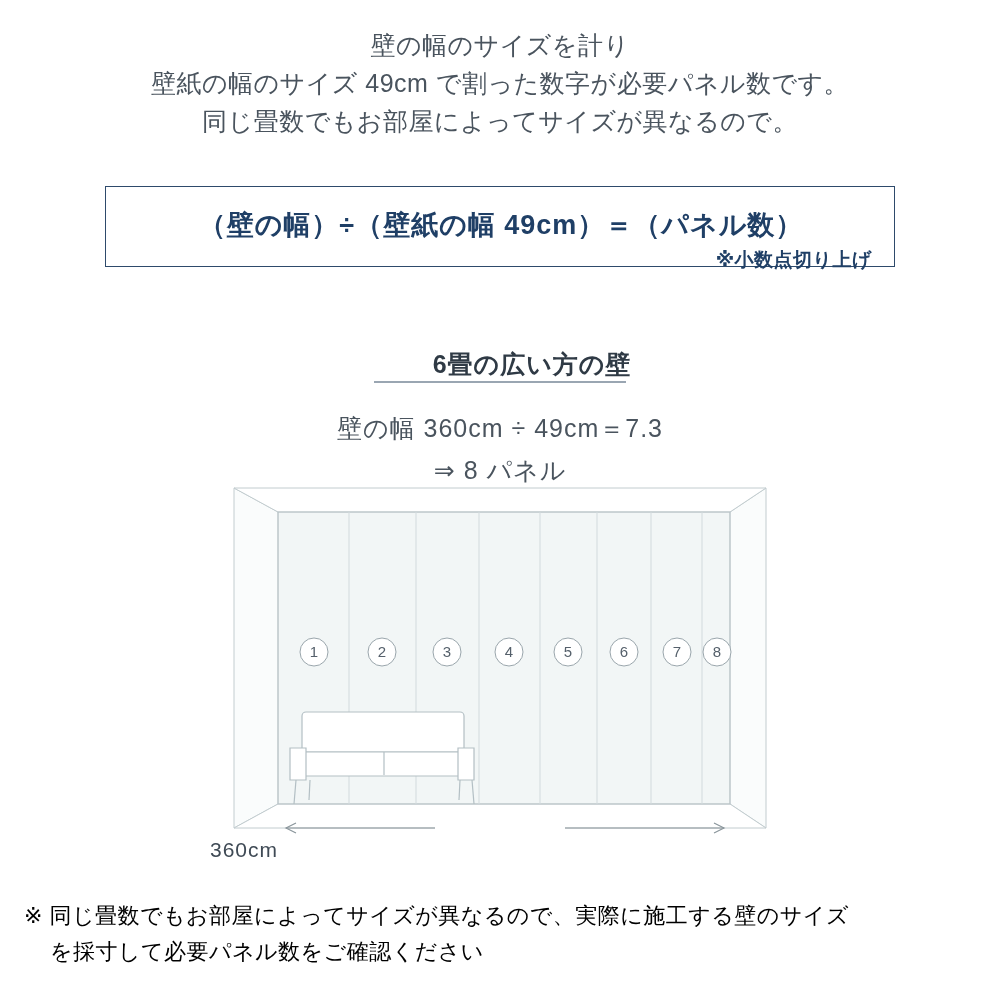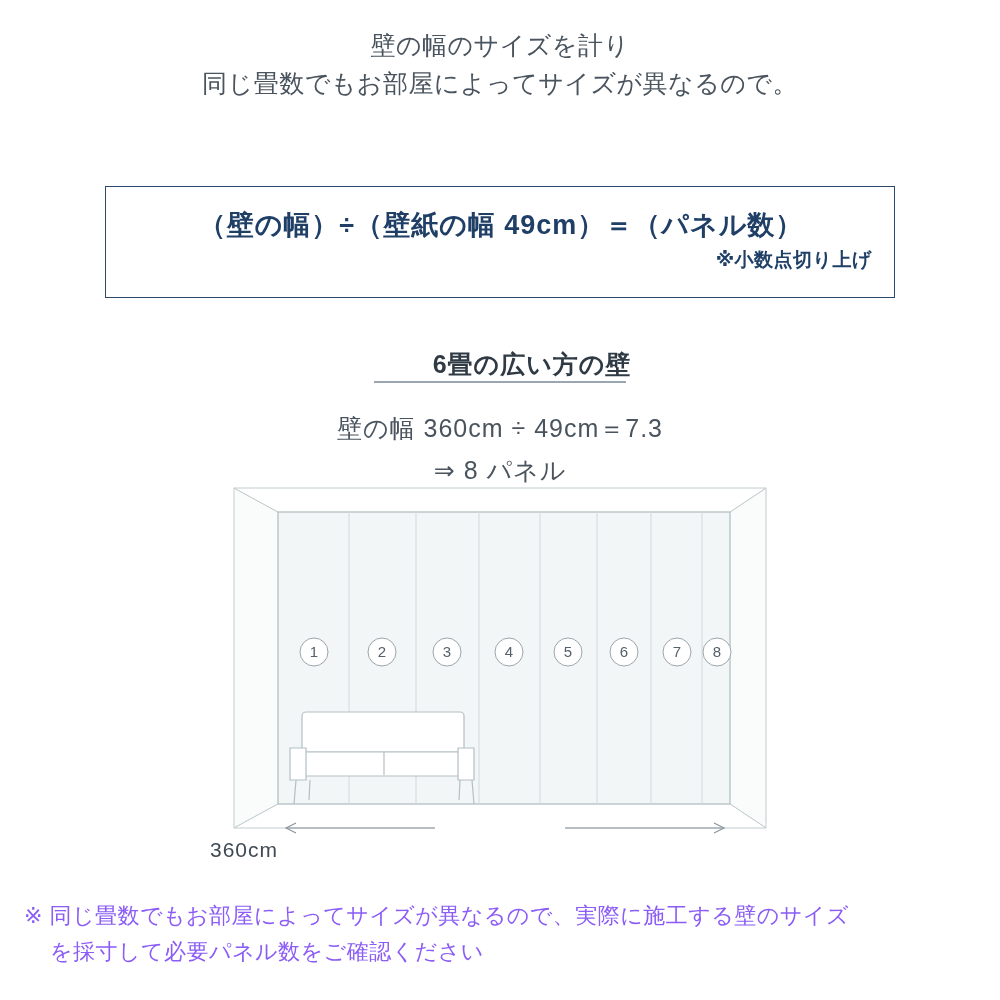--- a/index.html
+++ b/index.html
@@ -38,21 +38,21 @@
     white-space: nowrap;
     text-align: center;
   }
 
   
   .formula-box {
     position: absolute;
     left: 105px;
     top: 186px;
     width: 790px;
-    height: 112px;
+    height: 81px;
     border: 1px solid #2e4a6b;
     box-sizing: border-box;
   }
   .formula-main {
     position: absolute;
     top: 20px;
     left: 0;
     width: 790px;
     text-align: center;
     font-size: 27px;
@@ -147,33 +147,34 @@
   
   .footnote {
     position: absolute;
     left: 24px;
     top: 898px;
     width: 960px;
   }
   .footnote .fline {
     font-size: 22px;
     line-height: 36px;
-    color: #8b5cf6;
+    color: #000000;
     letter-spacing: 0.5px;
     white-space: nowrap;
   }
   .footnote .fline.indent { padding-left: 26px; }
 </style>
 </head>
 <body>
 
 <div class="page">
 
   <div class="intro">
     <div class="line">壁の幅のサイズを計り</div>
+    <div class="line">壁紙の幅のサイズ 49cm で割った数字が必要パネル数です。</div>
     <div class="line">同じ畳数でもお部屋によってサイズが異なるので。</div>
   </div>
 
   <div class="formula-box">
     <div class="formula-main">（壁の幅）÷（壁紙の幅 49cm）＝（パネル数）</div>
     <div class="formula-note">※小数点切り上げ</div>
   </div>
 
   <div class="section-heading">6畳の広い方の壁</div>
   <div class="heading-underline"></div>

